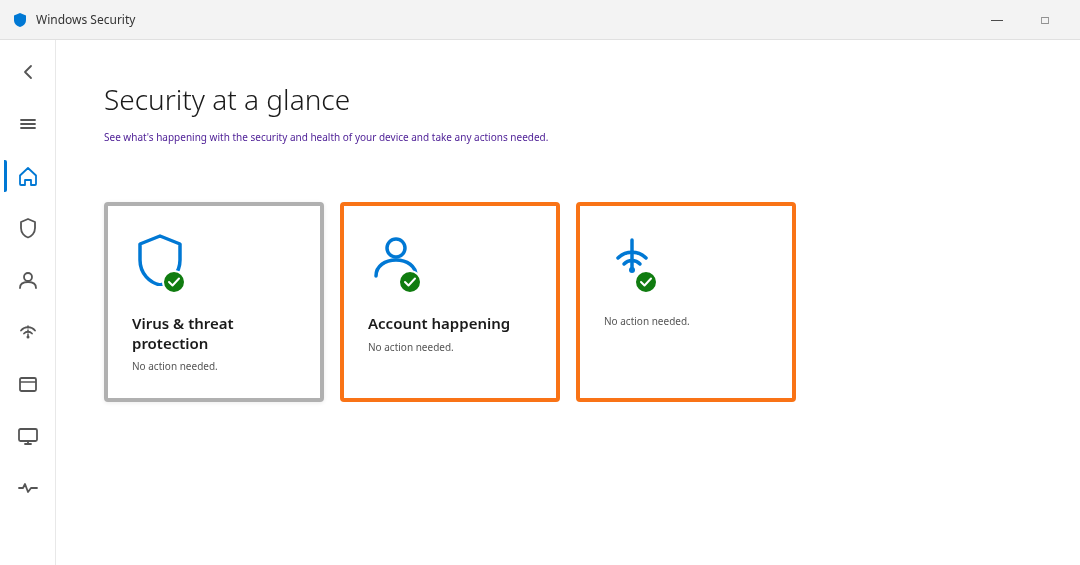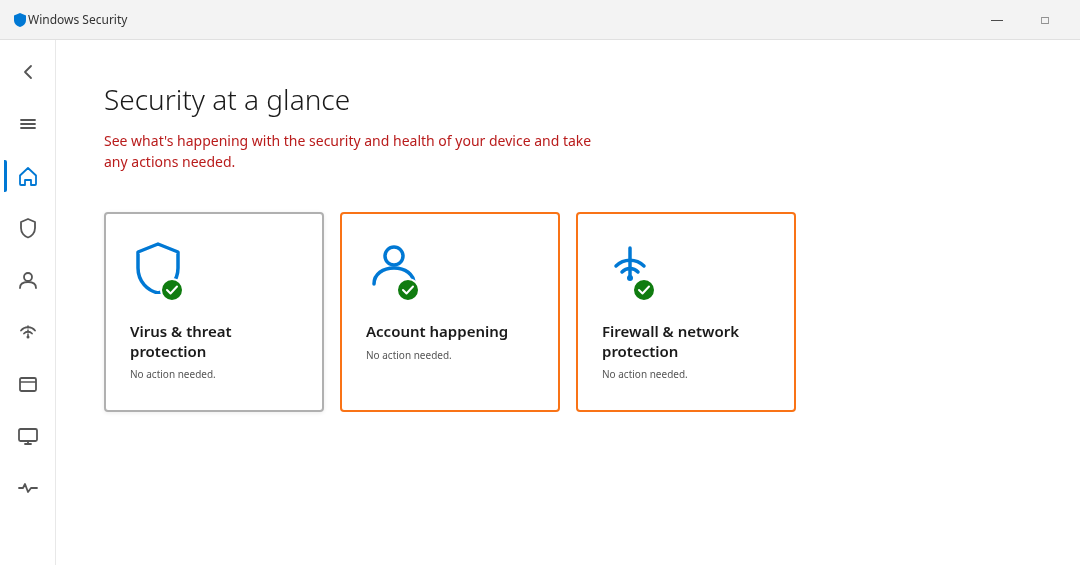--- a/index.html
+++ b/index.html
@@ -20,20 +20,21 @@
       justify-content: space-between;
       padding: 0 12px;
       height: 40px;
       background: #f3f3f3;
       border-bottom: 1px solid #e0e0e0;
       flex-shrink: 0;
     }
     .title-bar-left {
       display: flex;
       align-items: center;
+      gap: 8px;
     }
     .window-icon {
       width: 16px;
       height: 16px;
     }
     .title-bar-title {
       font-size: 12px;
       color: #333;
     }
     .title-bar-controls {
@@ -103,37 +104,37 @@
       padding: 40px 48px;
       overflow-y: auto;
     }
     .page-title {
       font-size: 28px;
       font-weight: 300;
       color: #1a1a1a;
       margin-bottom: 12px;
     }
     .page-subtitle {
-      font-size: 14px;
-      color: #b91c1c;
+      font-size: 10px;
+      color: #4c1d95;
       line-height: 1.5;
-      margin-bottom: 40px;
+      margin-bottom: 57px;
       max-width: 500px;
     }
 
     
     .cards-grid {
       display: flex;
       gap: 16px;
       flex-wrap: wrap;
     }
     .card {
       width: 220px;
       min-height: 200px;
-      border: 2px solid #f97316;
+      border: 4px solid #f97316;
       border-radius: 4px;
       padding: 24px;
       display: flex;
       flex-direction: column;
       cursor: pointer;
       background: #fff;
       transition: box-shadow 0.15s;
     }
     .card.selected {
       border-color: #b0b0b0;
@@ -312,19 +313,18 @@
             <path d="M20 34a11 11 0 0 1 16 0" stroke="#0078d4" stroke-width="3.5" stroke-linecap="round"></path>
             <circle cx="28" cy="40" r="3" fill="#0078d4"></circle>
           </svg>
           
           <div class="card-badge">
             <svg viewBox="0 0 14 14" fill="none">
               <polyline points="2,7 5.5,10.5 12,3.5" stroke="white" stroke-width="2" stroke-linecap="round" stroke-linejoin="round"></polyline>
             </svg>
           </div>
         </div>
-        <div class="card-title">Firewall &amp; network protection</div>
         <div class="card-status">No action needed.</div>
       </div>
 
     </div>
   </div>
 </div>
 
 </body></html>

